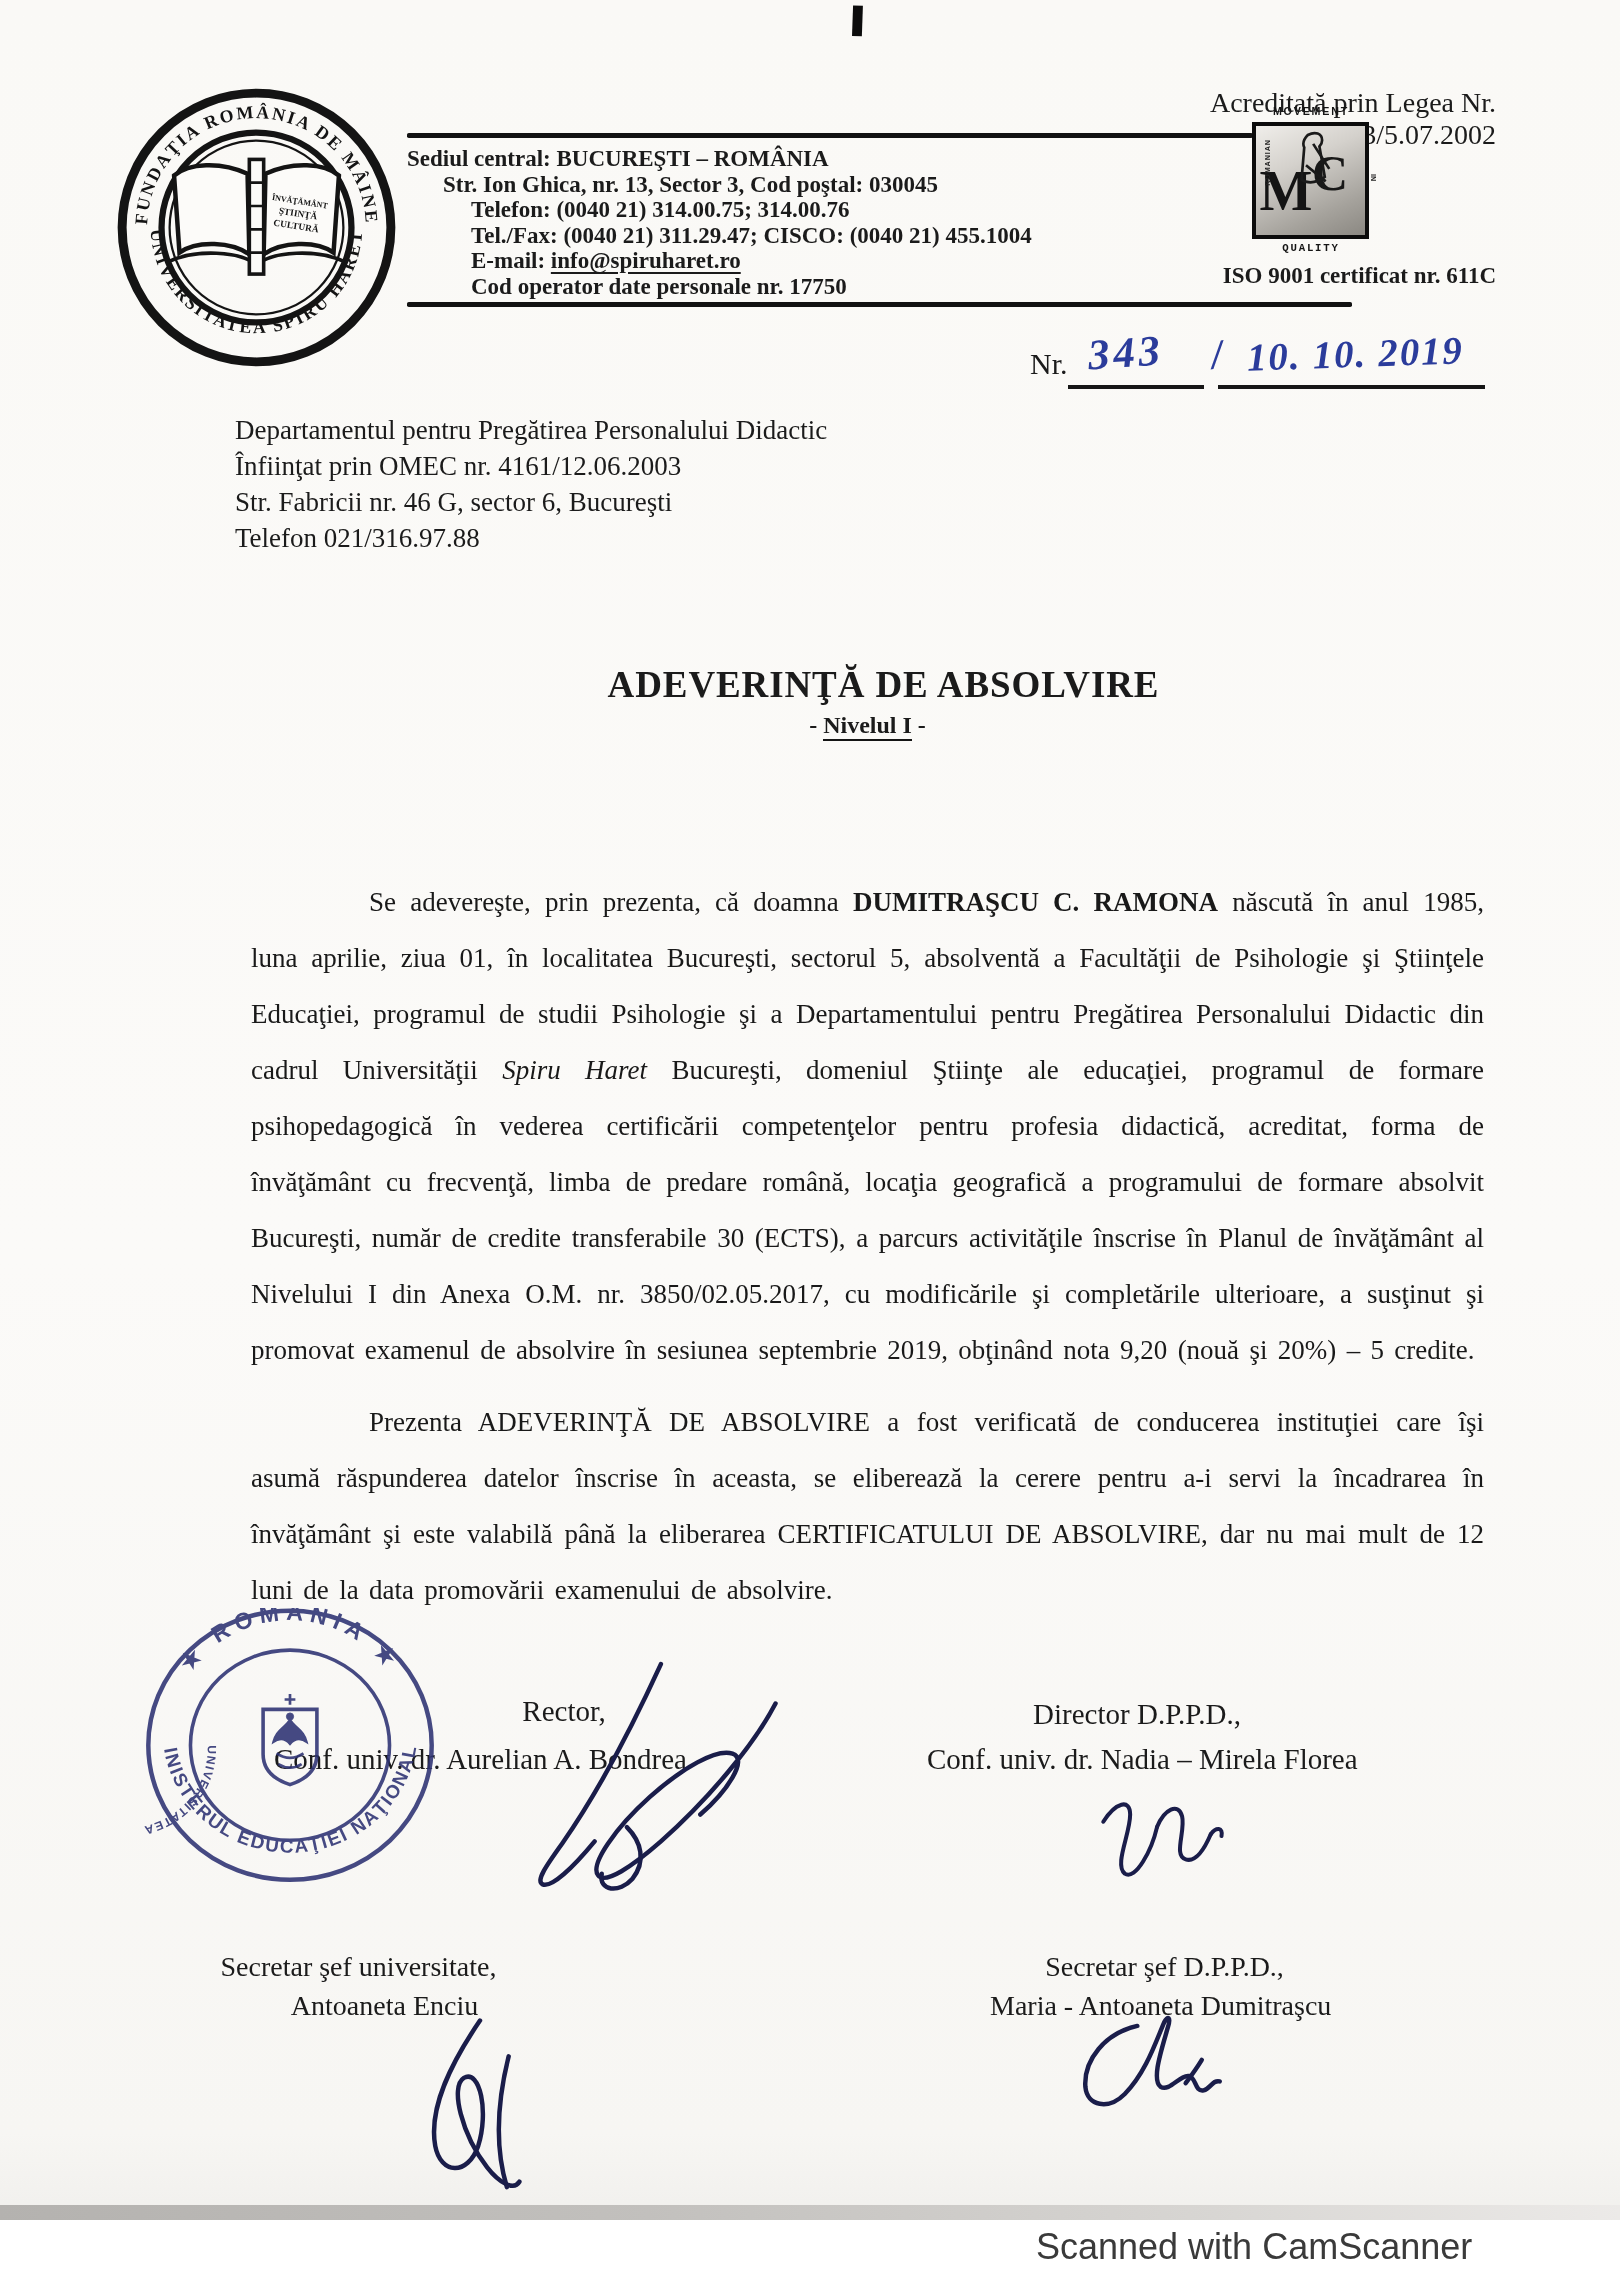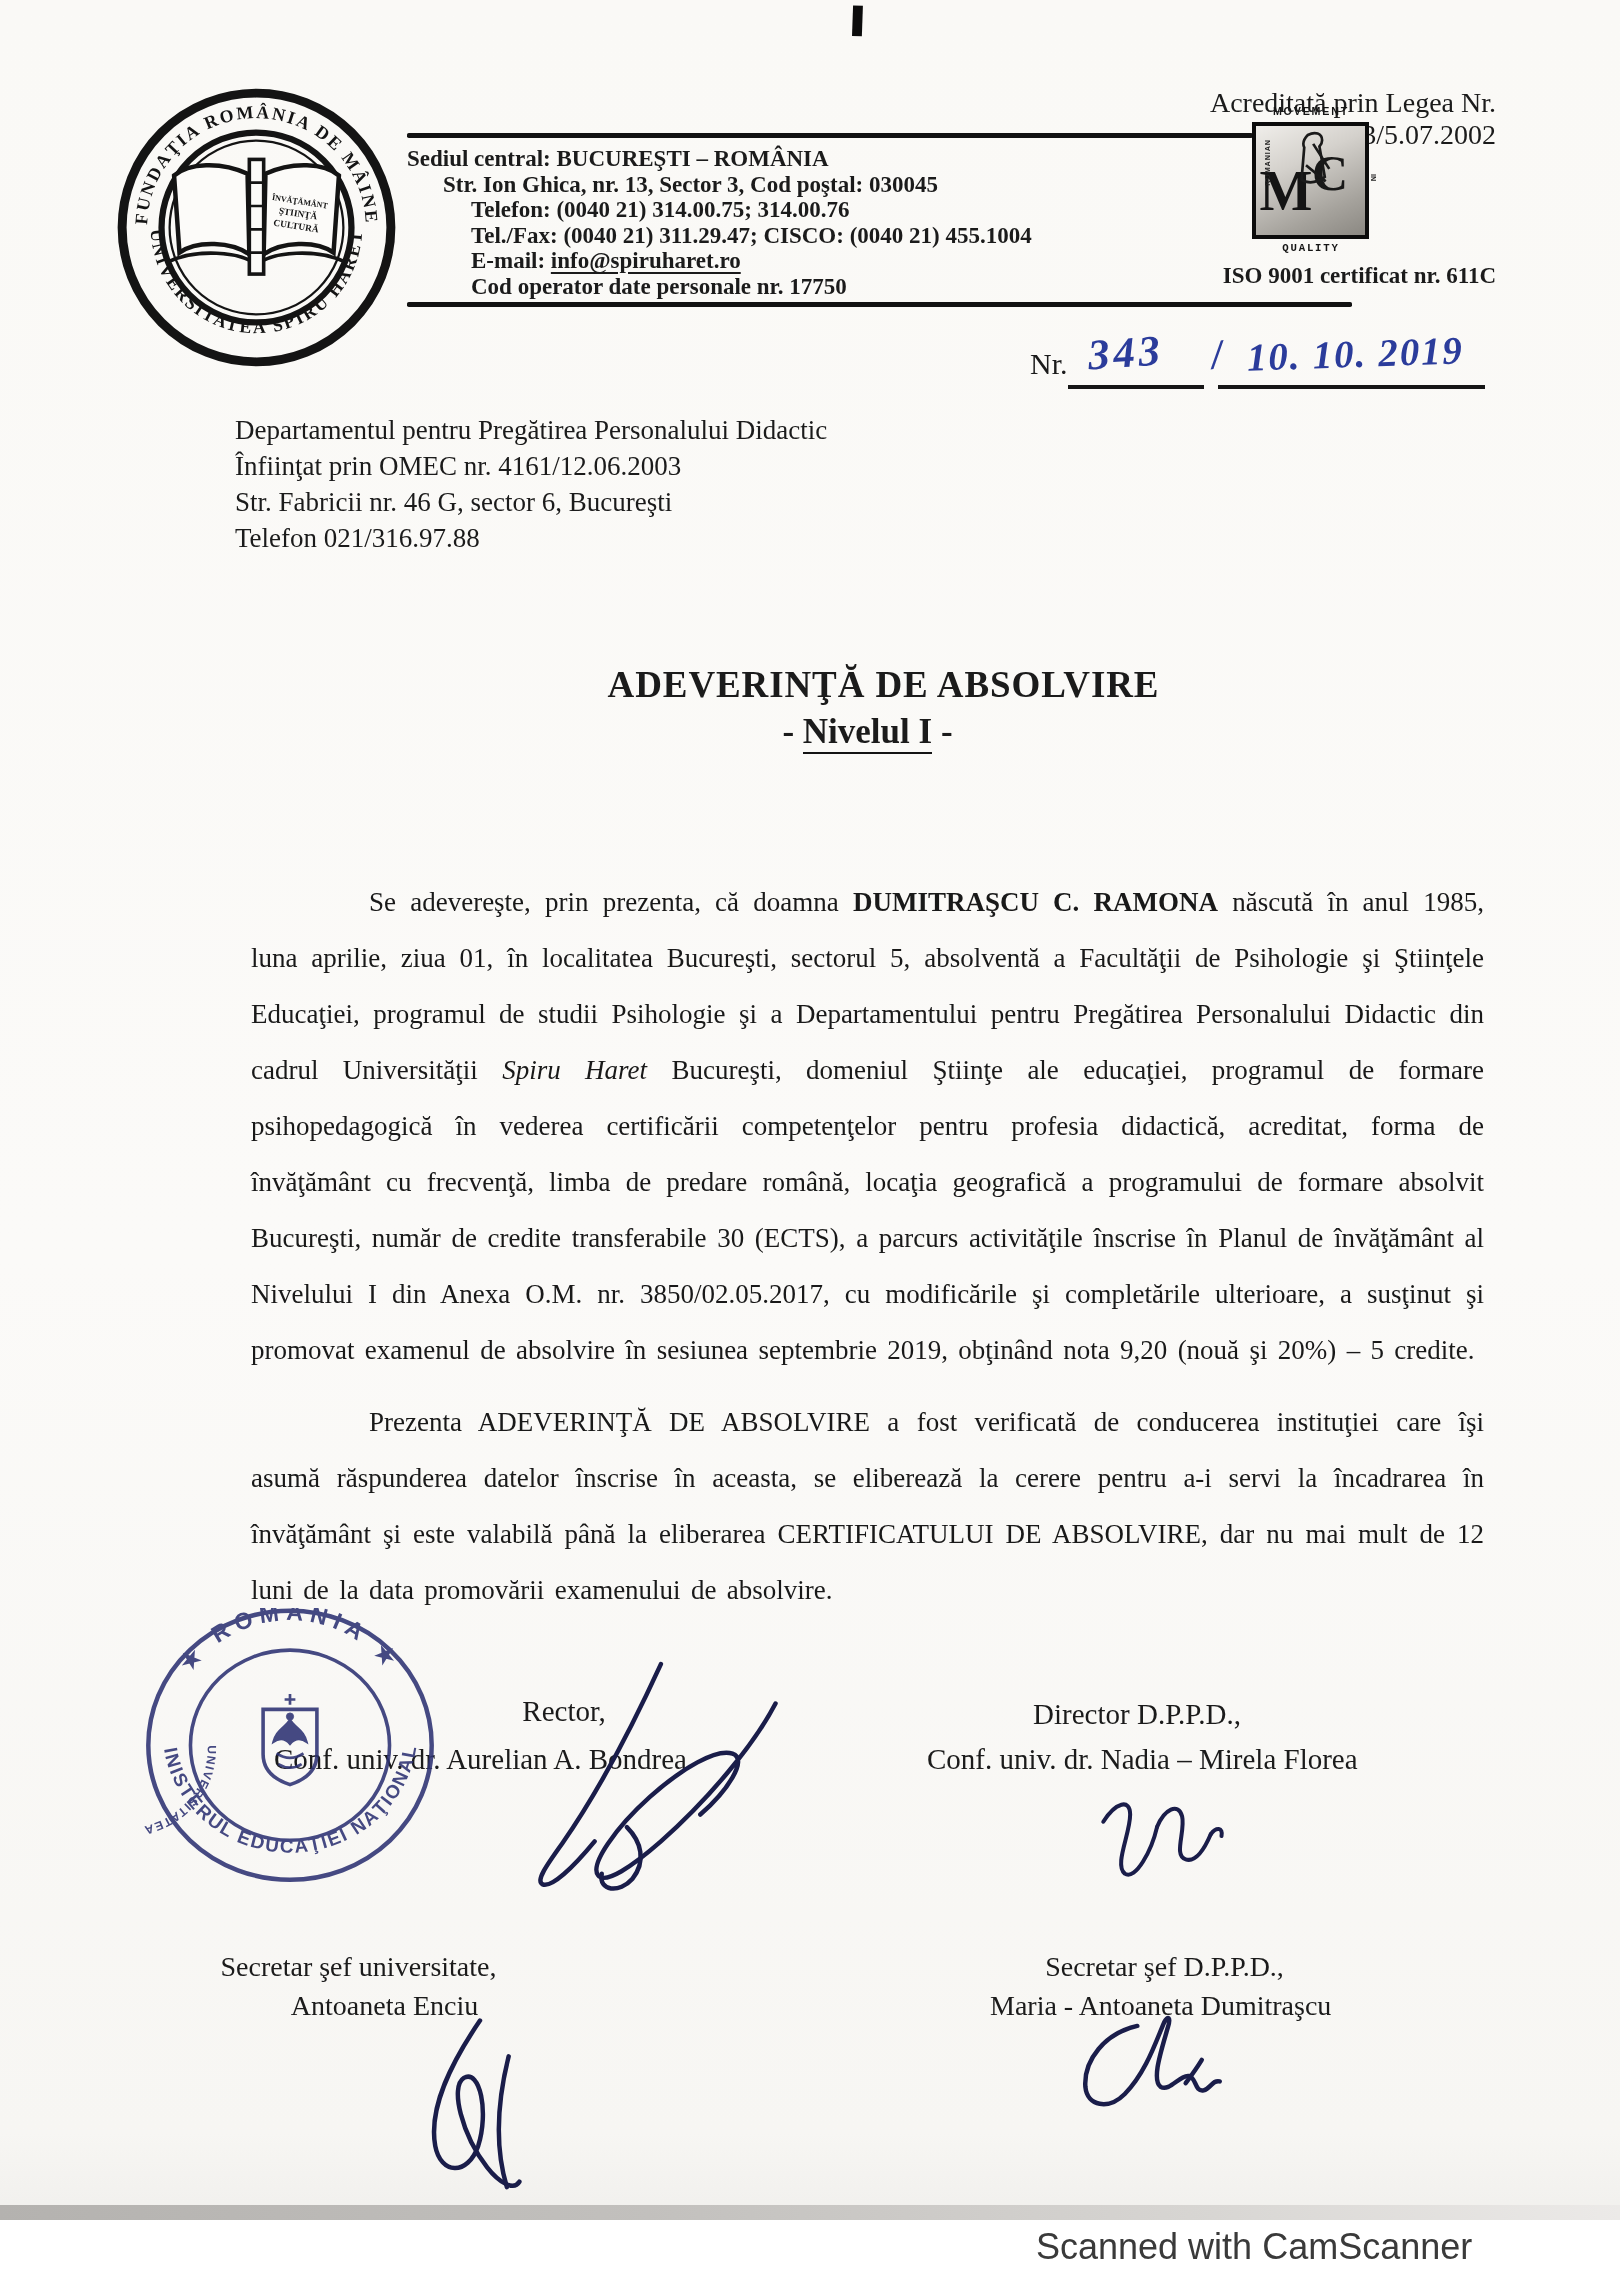--- a/index.html
+++ b/index.html
@@ -33,21 +33,21 @@
   .hand { color:#2b3c9b; font-style:italic; font-weight:bold; white-space:nowrap; }
   .hw-num  { left:1088px; top:328px; font-size:43px; transform:rotate(-4deg); letter-spacing:3.6px; }
   .hw-slash{ left:1211px; top:330px; font-size:41px; transform:rotate(-8deg); }
   .hw-date { left:1247px; top:331px; font-size:39px; transform:rotate(-2deg); letter-spacing:1.8px; }
   .nr-ul1 { position:absolute; left:1068px; top:385px; width:136px; height:3.6px; background:#161616; }
   .nr-ul2 { position:absolute; left:1218px; top:385px; width:267px; height:3.6px; background:#161616; }
   
   .dept { left:235px; top:412px; font-size:27px; line-height:36px; white-space:nowrap; }
   
   .doc-title { left:251px; top:663px; width:1265px; text-align:center; font-size:37px; font-weight:bold; letter-spacing:0.9px; }
-  .doc-sub { left:235px; top:712px; width:1265px; text-align:center; font-size:35px; font-weight:bold; }
+  .doc-sub { left:235px; top:712px; width:1265px; text-align:center; font-size:24px; font-weight:bold; }
   .doc-sub .lvl { border-bottom:2.7px solid #141414; padding-bottom:0.9px; }
   
   .body-text { left:235px; top:858px; width:1265px; font-size:27px; line-height:56px; text-align:justify; word-spacing:3.6px; color:#191919; }
   .body-text p { margin:16px; text-indent:118px; }
   .b { font-weight:bold; }
   
   .sig { position:absolute; text-align:center; font-size:29px; white-space:nowrap; }
   .sig2 { position:absolute; text-align:center; font-size:28px; white-space:nowrap; }
   svg.overlay { position:absolute; left:0; top:0; z-index:6; pointer-events:none; }
   svg.stamp { position:absolute; left:142px; top:1608px; z-index:5; opacity:.88; }

